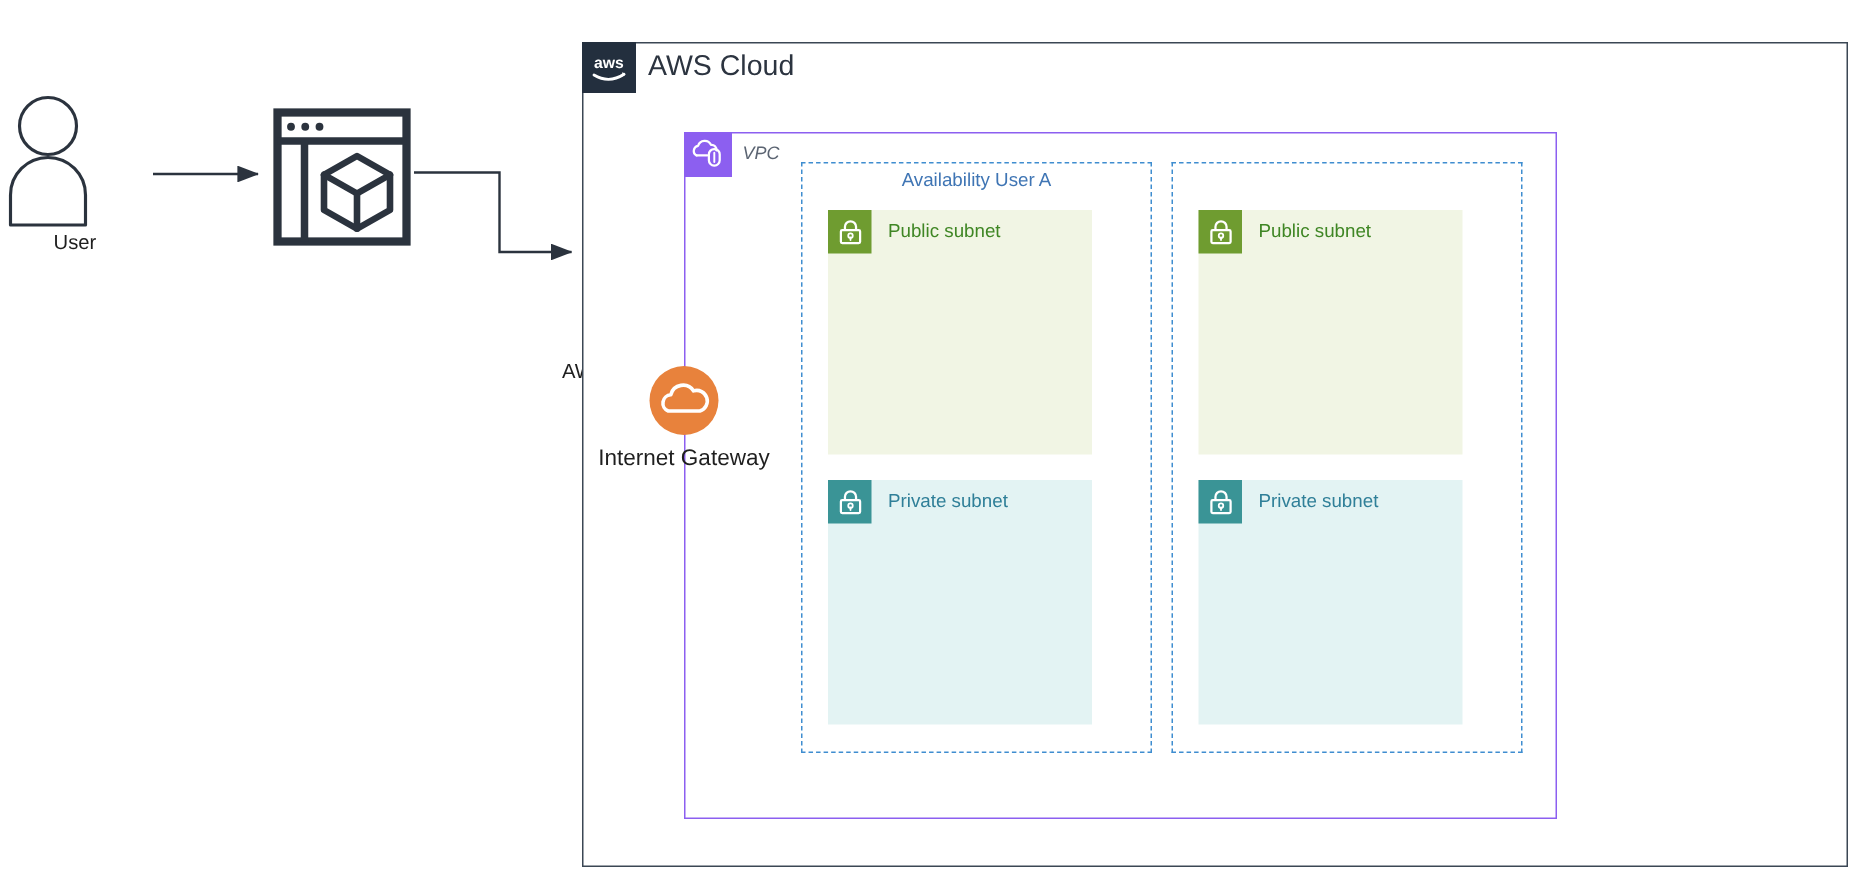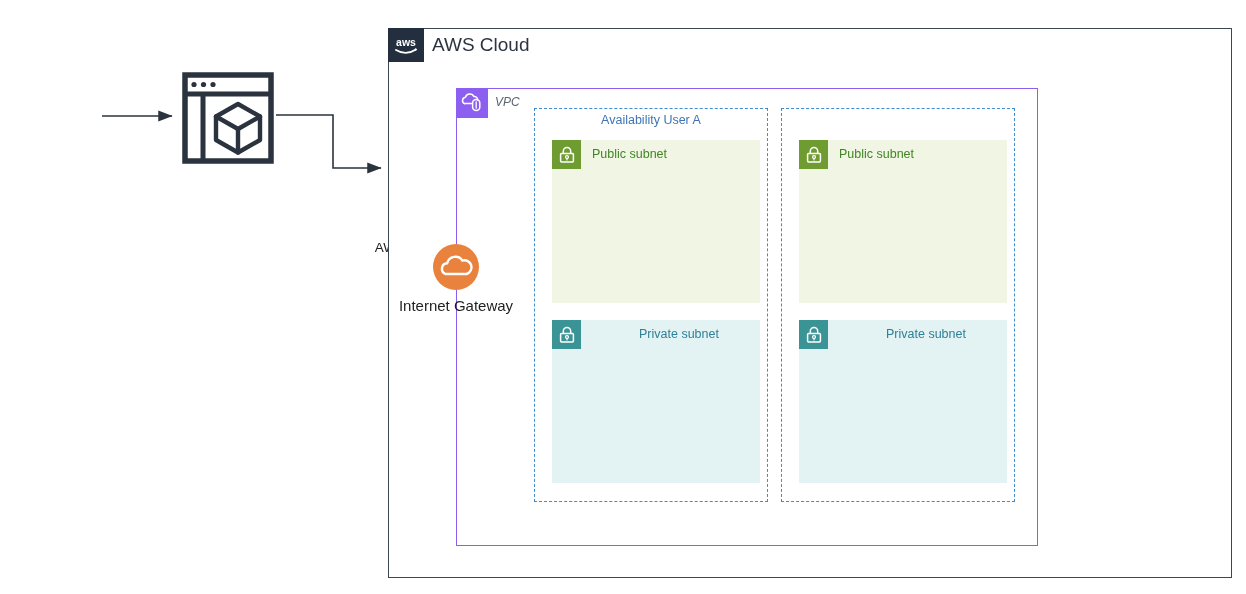--- a/index.html
+++ b/index.html
@@ -130,21 +130,21 @@
     font-size: 12.5px;
     color: #3f75b4;
     line-height: 18px;
   }
   #az-a-title { left: 534px; }
   #az-c-title { left: 781px; }
 
   
   .subnet {
     height: 163px;
-    width: 208px;
+    width: 176px;
   }
   .subnet-public  { background: #f1f5e4; }
   .subnet-private { background: #e3f3f3; }
 
   #subnet-pub-a  { left: 552px; top: 140px; }
   #subnet-priv-a { left: 552px; top: 320px; }
   #subnet-pub-c  { left: 799px; top: 140px; }
   #subnet-priv-c { left: 799px; top: 320px; }
 
   .subnet-badge {
@@ -160,21 +160,21 @@
   .subnet-badge svg { display: block; }
 
   .subnet-label {
     position: absolute;
     left: 40px; top: 5px;
     font-size: 12.5px;
     line-height: 18px;
     white-space: nowrap;
   }
   .label-public  { color: #3f8624; }
-  .label-private { color: #2f7f98; margin-left: 47px; }
+  .label-private { color: #2f7f98; }
 
   
   #igw-node {
     left: 432px; top: 243px;
     width: 48px; height: 48px;
   }
   #igw-node svg { display: block; }
   #igw-label {
     left: 389px; top: 297px;
     width: 134px;
@@ -183,20 +183,27 @@
     color: #1f1f1f;
     line-height: 17px;
     white-space: nowrap;
   }
 </style>
 </head>
 <body>
 
 <div class="canvas">
 
+  <div class="abs" id="user-actor">
+    <svg width="96" height="110" viewBox="0 0 96 110">
+      <circle cx="30" cy="22" r="19" fill="#ffffff" stroke="#2b333e" stroke-width="2.1"></circle>
+      <path d="M5 88 L5 68 A25 25 0 0 1 55 68 L55 88 Z" fill="#ffffff" stroke="#2b333e" stroke-width="2.1" stroke-linejoin="round"></path>
+    </svg>
+    <div class="actor-label">User</div>
+  </div>
 
   <div class="abs" id="console-node">
     <svg width="92" height="92" viewBox="0 0 92 92">
       <rect x="3" y="3" width="86" height="86" fill="#ffffff" stroke="#2b333e" stroke-width="5.5"></rect>
       <line x1="3" y1="22" x2="89" y2="22" stroke="#2b333e" stroke-width="5"></line>
       <line x1="21" y1="22" x2="21" y2="89" stroke="#2b333e" stroke-width="5"></line>
       <circle cx="12" cy="12.5" r="2.6" fill="#2b333e"></circle>
       <circle cx="21.5" cy="12.5" r="2.6" fill="#2b333e"></circle>
       <circle cx="31" cy="12.5" r="2.6" fill="#2b333e"></circle>
       <g stroke="#2b333e" stroke-width="4.4" fill="none" stroke-linejoin="round" stroke-linecap="round">

